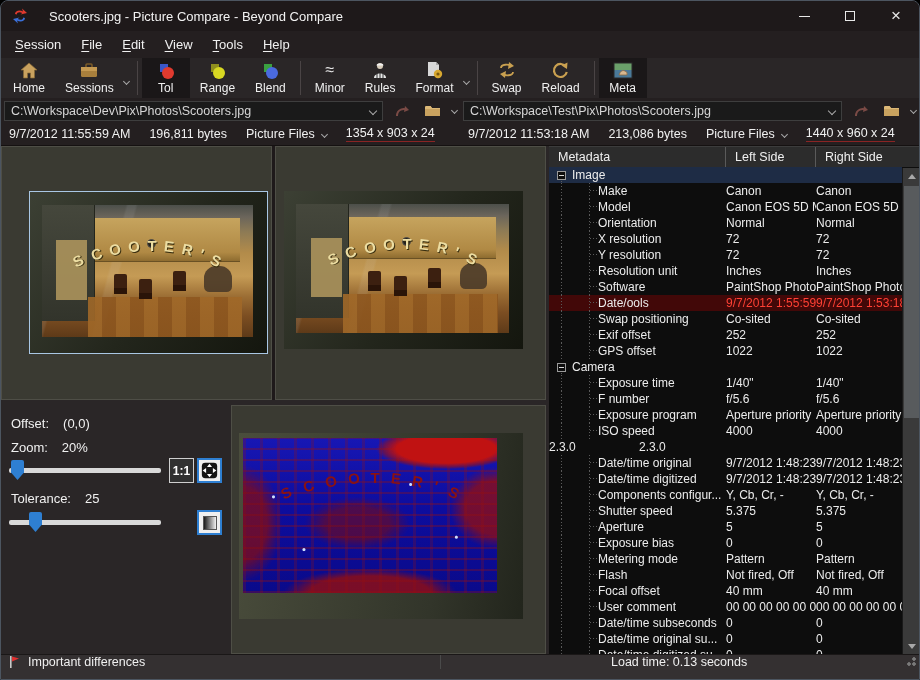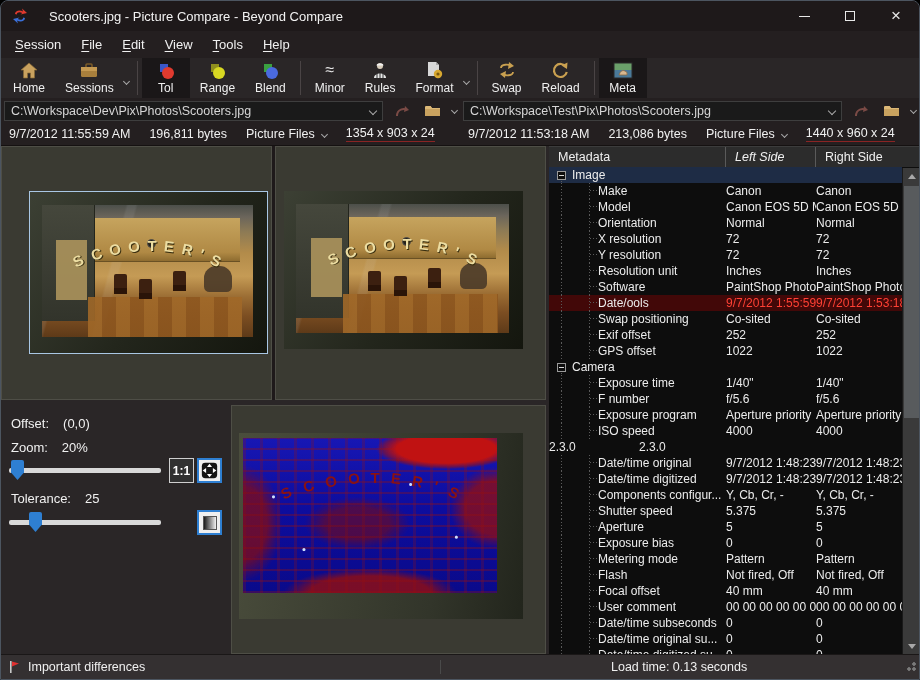--- a/index.html
+++ b/index.html
@@ -105,21 +105,21 @@
   .slider-thumb { position:absolute; top:-8px; width:13px; height:20px; background:#2e7fd2;
     clip-path:polygon(0 0,100% 0,100% 62%,50% 100%,0 62%); border-radius:2px; }
   .sq-btn { position:absolute; width:25px; height:25px; display:flex; align-items:center; justify-content:center; }
   .btn-11 { background:#313131; border:1px solid #cfcfcf; color:#fff; font-weight:bold; font-size:12px; }
   .btn-blue { background:#efefef; border:2px solid #2e7fd2; }
   .grad-sq { width:14px; height:14px; border:1px solid #555; background:linear-gradient(90deg,#1a1a1a,#f2f2f2); }
   
   .meta-section { flex:1; background:#0d0d0d; position:relative; overflow:hidden; border-top:1px solid #3c3c3c; }
   .meta-header { height:20px; display:flex; background:#2c2c2c; font-size:12.5px; color:#f0f0f0; }
   .mh-cell { display:flex; align-items:center; padding-left:9px; border-right:1px solid #5a5a5a; }
-  .mh-0 { width:177px; } .mh-1 { width:90px;font-style:italic; } .mh-2 { flex:1; border-right:none; }
+  .mh-0 { width:177px; } .mh-1 { width:90px; } .mh-2 { flex:1; border-right:none; }
   .meta-body { position:absolute; top:20px; bottom:0; left:0; right:17px; overflow:hidden; }
   .mrow { height:16px; display:flex; align-items:center; font-size:12px; color:#ececec; white-space:nowrap; }
   .mrow .c0 { width:177px; overflow:hidden; flex:0 0 auto; display:flex; align-items:center; height:100%; }
   .mrow .c1 { width:90px; overflow:hidden; flex:0 0 auto; }
   .mrow .c2 { flex:1; overflow:hidden; }
   .mrow.item .c0 { padding-left:49px;
     background:
       repeating-linear-gradient(180deg,#5a5a5a 0 1px,transparent 1px 3px) 12px 0/1px 100% no-repeat,
       repeating-linear-gradient(180deg,#5a5a5a 0 1px,transparent 1px 3px) 40px 0/1px 100% no-repeat,
       repeating-linear-gradient(90deg,#5a5a5a 0 1px,transparent 1px 3px) 41px 7px/8px 1px no-repeat; }
@@ -130,21 +130,21 @@
   .mrow.selected { background:#1e2c45; }
   .mrow.diff { background:#420808; }
   .mrow.diff .c1, .mrow.diff .c2 { color:#ff4034; }
   .meta-scroll { position:absolute; top:21px; bottom:0; right:0; width:17px; background:#3a3a3a; border-left:1px solid #1a1a1a; }
   .ms-arrow { position:absolute; left:0; width:17px; height:16px; display:flex; align-items:center; justify-content:center; }
   .ms-up { top:0; } .ms-down { bottom:0; }
   .ms-thumb { position:absolute; left:1px; width:15px; top:18px; height:232px; background:#585b5d; }
   .tri-up { width:0; height:0; border-left:4px solid transparent; border-right:4px solid transparent; border-bottom:5px solid #a8a8a8; }
   .tri-down { width:0; height:0; border-left:4px solid transparent; border-right:4px solid transparent; border-top:5px solid #a8a8a8; }
   
-  .statusbar { height:25px; background:#343031; display:flex; align-items:center; flex:0 0 auto; font-size:12.5px; border-top:1px solid #1a1717; }
+  .statusbar { height:25px; background:#343031; display:flex; align-items:flex-start; flex:0 0 auto; font-size:12.5px; border-top:1px solid #1a1717; }
   .sb-cell { display:flex; align-items:center; }
   .sb-left { width:440px; padding-left:8px; gap:8px; border-right:1px solid #4a4a4a; }
   .sb-mid { width:157px; border-right:1px solid #4a4a4a; }
   .sb-right { flex:1; padding-left:13px; position:relative; }
   .grip { position:absolute; right:3px; bottom:3px; width:10px; height:10px;
     background:
       radial-gradient(1.5px 1.5px at 8px 8px,#7a7a7a 0 1.5px,transparent 2px),
       radial-gradient(1.5px 1.5px at 8px 3px,#7a7a7a 0 1.5px,transparent 2px),
       radial-gradient(1.5px 1.5px at 3px 8px,#7a7a7a 0 1.5px,transparent 2px); }
 </style>

